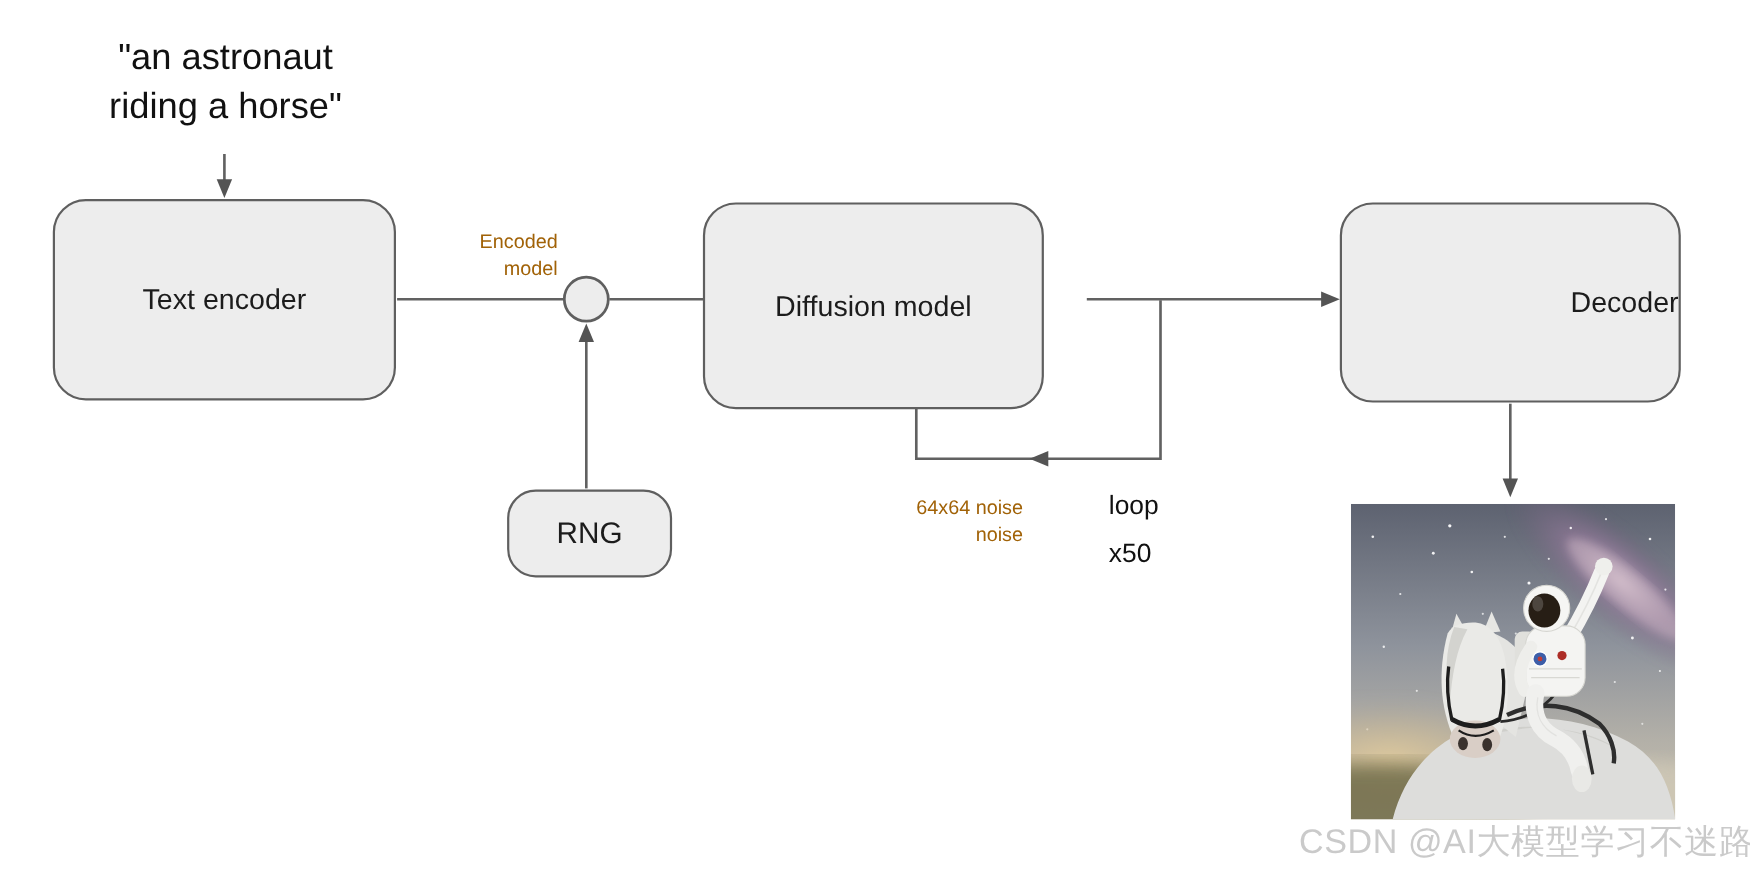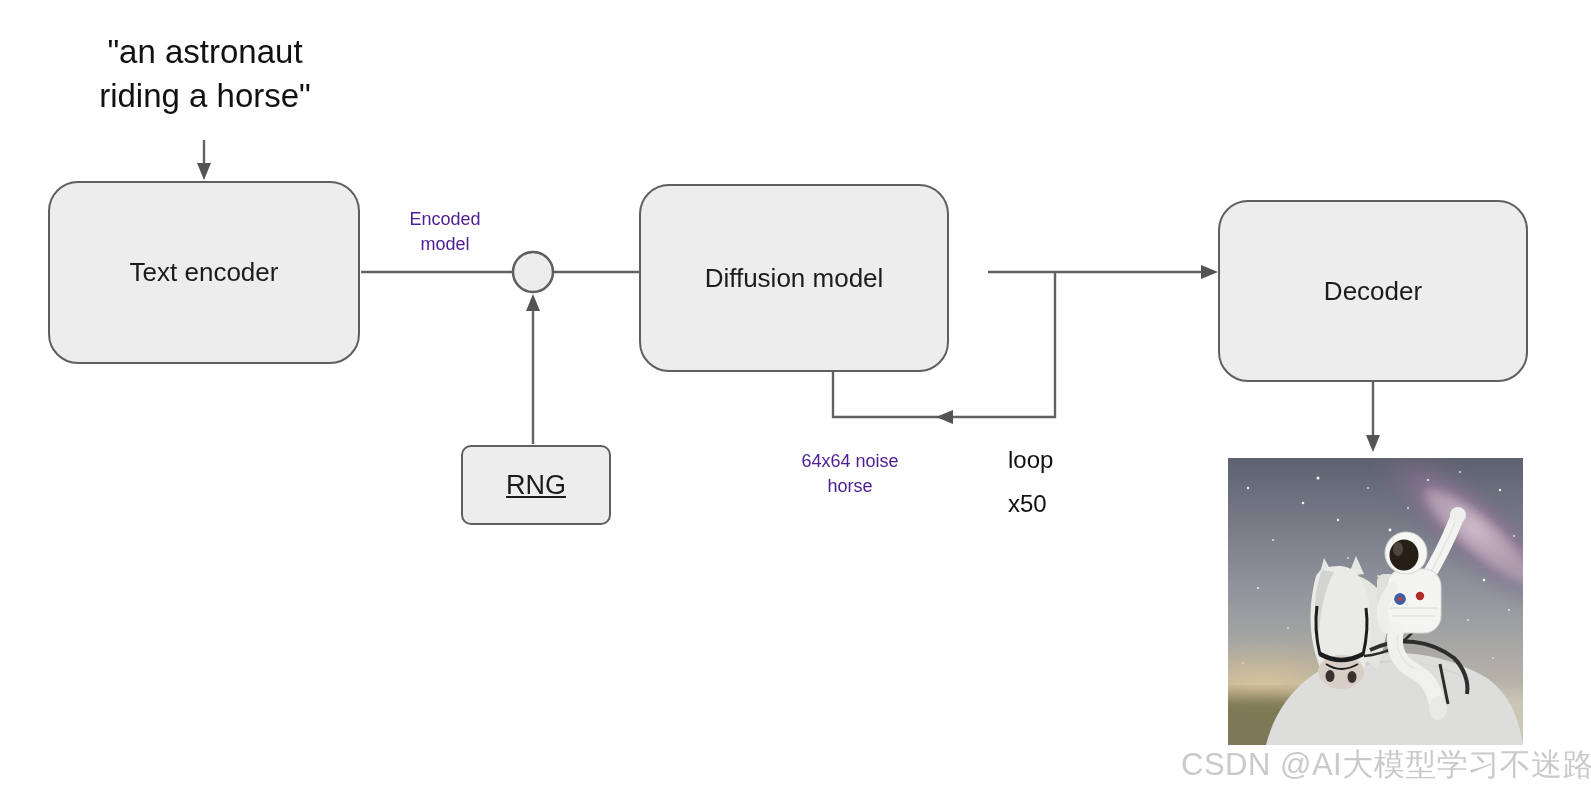--- a/index.html
+++ b/index.html
@@ -27,38 +27,38 @@
     border: 2px solid #5f5f5f;
     border-radius: 30px;
     display: flex;
     align-items: center;
     justify-content: center;
     color: #1c1c1c;
     font-size: 26px;
   }
   .box-text-encoder   { left: 48px;   top: 181px; width: 312px; height: 183px; }
   .box-diffusion      { left: 639px;  top: 184px; width: 310px; height: 188px; }
-  .box-decoder        { left: 1218px; top: 200px; width: 310px; height: 182px; }
-  .box-rng            { left: 461px;  top: 445px; width: 150px; height: 80px; border-radius: 10px; font-size: 27px; text-decoration: underline; }
+  .box-decoder        { left: 1218px; top: 184px; width: 310px; height: 182px; justify-content: flex-end; }
+  .box-rng            { left: 461px;  top: 445px; width: 150px; height: 80px; border-radius: 26px; font-size: 27px; }
 
   .prompt {
     position: absolute;
     left: 60px; top: 30px; width: 290px;
     text-align: center;
     font-size: 33px;
     line-height: 44px;
     color: #111111;
   }
 
   .small-label {
     position: absolute;
-    text-align: center;
+    text-align: right;
     font-size: 18px;
     line-height: 25px;
-    color: #4c1d95;
+    color: #a16207;
   }
   .label-encoded { left: 383px; top: 207px; width: 124px; }
   .label-noise   { left: 372px; top: 370px; width: 150px; }
   .label-latent  { left: 770px; top: 449px; width: 160px; }
 
   .label-loop {
     position: absolute;
     left: 1008px; top: 438px;
     font-size: 24px;
     line-height: 44px;
@@ -139,21 +139,21 @@
   </div>
 
   <div class="small-label label-encoded">
     <div>Encoded</div>
     <div>model</div>
   </div>
 
 
   <div class="small-label label-latent">
     <div>64x64 noise</div>
-    <div>horse</div>
+    <div>noise</div>
   </div>
 
   <div class="label-loop">
     <div>loop</div>
     <div>x50</div>
   </div>
 
   <div class="output-image" role="img" aria-label="Generated image: astronaut in white spacesuit riding a white horse, raising one arm, gray starry sky with purple galaxy">
     <svg width="295" height="287" viewBox="0 0 295 287">
       <defs>

